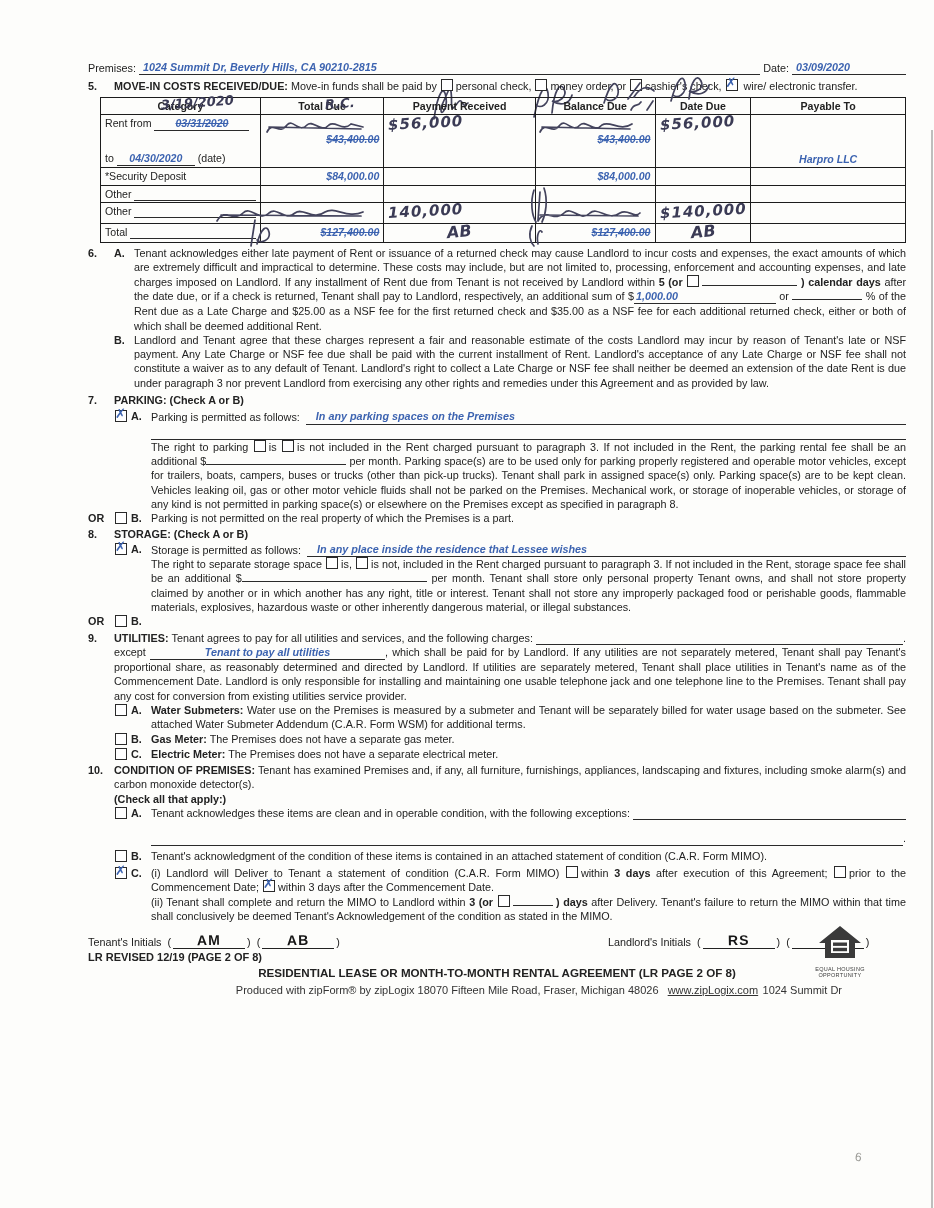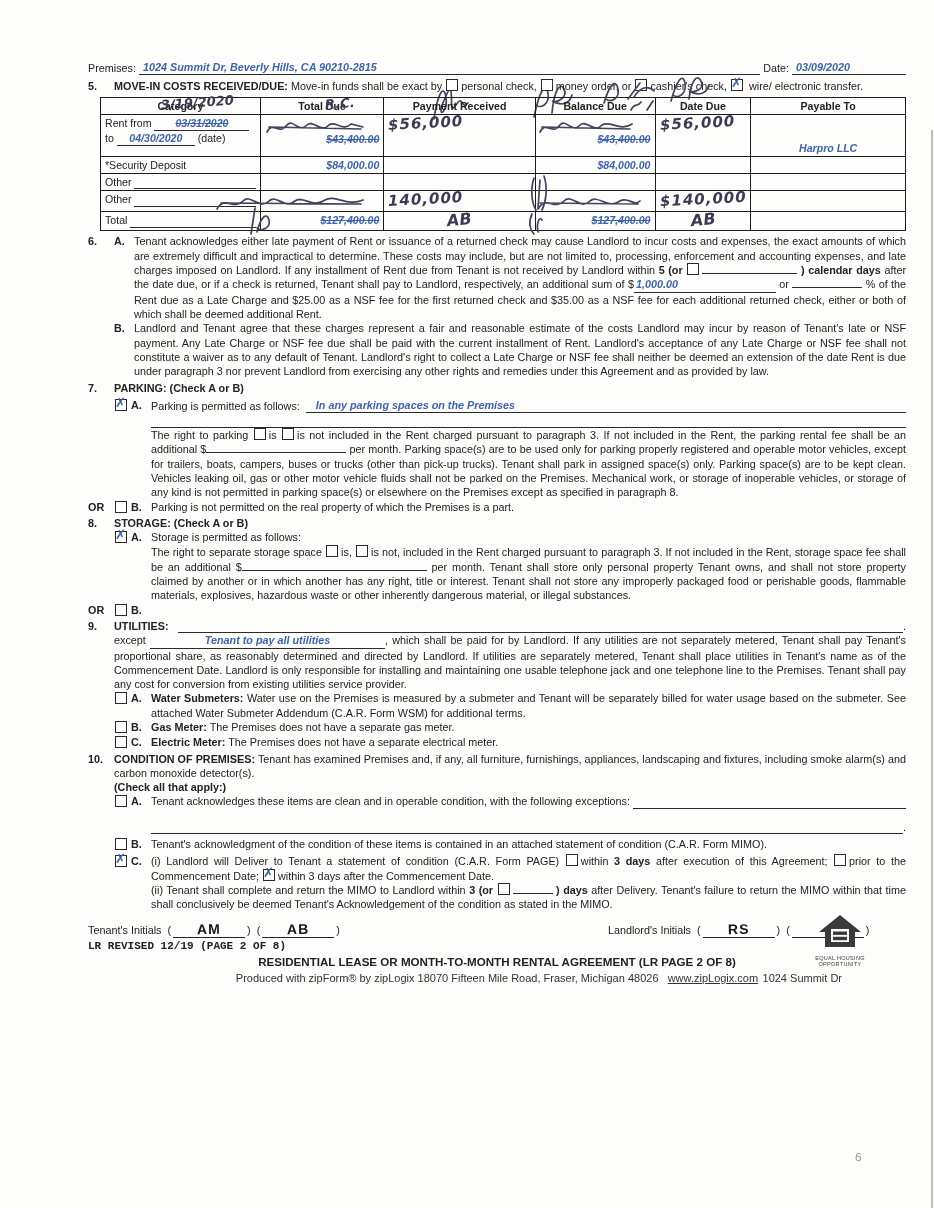--- a/index.html
+++ b/index.html
@@ -65,21 +65,21 @@
   <div class="sec" style="margin-top:4px;position:relative;">
     <svg class="sq" width="52" height="42" style="left:340px;top:2px;">
           <path d="M6 38 C10 10 16 4 18 16 C20 30 10 38 14 24 L22 6 C26 18 20 34 28 24 C36 12 32 30 40 22"></path>
         </svg>
     <svg class="sq" width="50" height="44" style="left:438px;top:-2px;">
           <path d="M8 40 C14 12 20 4 22 16 C24 28 14 32 10 28 M26 36 C28 14 34 4 38 12 C42 20 32 26 26 24 C36 30 44 26 46 18"></path>
         </svg>
     <b class="num">5.</b>
     <div class="body jt">
       <b>MOVE-IN COSTS RECEIVED/DUE:</b>
-      <span>Move-in funds shall be exact by</span>
+      <span>Move-in funds shall be paid by</span>
       <span class="cb"></span><span>personal check,</span>
       <span class="cb"></span><span>money order, or</span>
       <span class="cb"></span><span>cashier's check,</span>
       <span class="cb chk"></span>
       <span>wire/ electronic transfer.</span>
     </div>
   </div>
 
   <div style="position:relative;margin-left:12px;">
     <svg class="sq" width="60" height="30" style="left:500px;top:-20px;">
@@ -109,21 +109,21 @@
                   <path d="M4 12 C8 4 10 10 14 4 M20 12 L26 3"></path>
                 </svg></th>
         <th><span>Date Due</span></th>
         <th><span>Payable To</span></th>
       </tr>
       <tr style="height:42px;">
         <td>
           <div><span>Rent from</span>
             <span class="fu w95"><span class="bv strike">03/31/2020</span></span></div>
           <div><span>to</span>
-            <span class="fu" style="width:78px;"><span class="bv">04/30/2020</span></span>
+            <span class="fu" style="width:78px;margin-top:20px;"><span class="bv">04/30/2020</span></span>
             <span>(date)</span></div>
         </td>
         <td class="money">
           <svg class="sq" width="110" height="22" style="left:2px;top:1px;">
                   <path d="M4 16 C10 4 16 20 24 9 C30 2 36 18 44 9 C50 3 58 18 66 9 C72 4 80 16 88 8 L100 11 M6 11 L98 13"></path>
                 </svg>
           <div class="amt strike" style="margin-top:16px;">$43,400.00</div>
         </td>
         <td>
           <span class="hw hw-lg">$56,000</span>
@@ -249,39 +249,40 @@
 
   <div class="sec">
     <b class="num">8.</b>
     <div class="body">
       <div><b>STORAGE: (Check A or B)</b></div>
       <div class="it">
         <span class="cbc"><span class="cb chk"></span></span>
         <span class="lt">A.</span>
         <div class="tx lineflex">
           <span>Storage  is  permitted  as  follows:</span>&nbsp;&nbsp;
+          <span class="fu" style="flex:1;text-align:left;padding-left:10px;"><span class="bv">In any place inside the residence that Lessee wishes</span></span>
         </div>
       </div>
       <div class="jt" style="margin-left:37px;">
         <span>The right to separate storage space</span> <span class="cb"></span><span>is,</span> <span class="cb"></span><span>is not, included in the Rent charged pursuant to paragraph 3. If not included in the Rent, storage space fee shall be an additional $</span><span class="bl w185"></span> <span>per month. Tenant shall store only personal property Tenant owns, and shall not store property claimed by another or in which another has any right, title or interest. Tenant shall not store any improperly packaged food or perishable goods, flammable materials, explosives, hazardous waste or other inherently dangerous material, or illegal substances.</span>
       </div>
       <div class="it" style="position:relative;">
         <b style="position:absolute;left:-26px;">OR</b>
         <span class="cbc"><span class="cb"></span></span>
         <span class="lt">B.</span>
       </div>
     </div>
   </div>
 
   <div class="sec">
     <b class="num">9.</b>
     <div class="body">
       <div class="lineflex">
         <b>UTILITIES:</b>&nbsp;
-        &nbsp;
+        <span>Tenant agrees to pay for all utilities and services, and the following charges:</span>&nbsp;
         <span class="bl" style="flex:1"></span><span>.</span>
       </div>
       <div class="jt">
         <span>except</span> <span class="fu w235"><span class="bv">Tenant to pay all utilities</span></span><span>, which shall be paid for by Landlord. If any utilities are not separately metered, Tenant shall pay Tenant's proportional share, as reasonably determined and directed by Landlord. If utilities are separately metered, Tenant shall place utilities in Tenant's name as of the Commencement Date. Landlord is only responsible for installing and maintaining one usable telephone jack and one telephone line to the Premises. Tenant shall pay any cost for conversion from existing utilities service provider.</span>
       </div>
       <div class="it">
         <span class="cbc"><span class="cb"></span></span>
         <span class="lt">A.</span>
         <div class="tx jt"><b>Water Submeters:</b> <span>Water use on the Premises is measured by a submeter and Tenant will be separately billed for water usage based on the submeter. See attached Water Submeter Addendum (C.A.R. Form WSM) for additional terms.</span></div>
       </div>
@@ -315,21 +316,21 @@
       <div class="it" style="margin-top:3px;">
         <span class="cbc"><span class="cb"></span></span>
         <span class="lt">B.</span>
         <div class="tx jt">Tenant's acknowledgment of the condition of these items is contained in an attached statement of condition (C.A.R. Form MIMO).</div>
       </div>
       <div class="it" style="margin-top:2px;">
         <span class="cbc"><span class="cb chk"></span></span>
         <span class="lt">C.</span>
         <div class="tx">
           <div class="jt">
-            <span>(i) Landlord will Deliver to Tenant a statement of condition (C.A.R. Form PAGE) </span><span class="cb"></span><span>within </span><b>3 days</b><span> after execution of this Agreement; </span><span class="cb"></span><span>prior to the Commencement Date; </span><span class="cb chk"></span><span>within 3 days after the Commencement Date.</span>
+            <span>(i) Landlord will Deliver to Tenant a statement of condition (C.A.R. Form MIMO) </span><span class="cb"></span><span>within </span><b>3 days</b><span> after execution of this Agreement; </span><span class="cb"></span><span>prior to the Commencement Date; </span><span class="cb chk"></span><span>within 3 days after the Commencement Date.</span>
           </div>
           <div class="jt">
             <span>(ii) Tenant shall complete and return the MIMO to Landlord within </span><b>3 (or</b> <span class="cb"></span><span class="bl w40"></span> <b>) days</b><span> after Delivery. Tenant's failure to return the MIMO within that time shall conclusively be deemed Tenant's Acknowledgement of the condition as stated in the MIMO.</span>
           </div>
         </div>
       </div>
     </div>
   </div>
 
   <div class="footer">
@@ -347,21 +348,21 @@
     </div>
     <div class="initline">
       <span>Tenant's Initials</span>
       &nbsp;&nbsp;(<span class="initcell"><span class="ink">AM</span></span>)
       &nbsp;(<span class="initcell"><span class="ink">AB</span></span>)
       <span style="width:268px;display:inline-block;"></span>
       <span>Landlord's Initials</span>
       &nbsp;&nbsp;(<span class="initcell"><span class="ink">RS</span></span>)
       &nbsp;(<span class="initcell"></span>)
     </div>
-    <div style="font-weight:bold;font-size:11px;margin-top:1px;font-family:Liberation Mono, monospace;">LR REVISED 12/19 (PAGE 2 OF 8)</div>
+    <div style="font-weight:bold;font-size:11px;margin-top:1px;">LR REVISED 12/19 (PAGE 2 OF 8)</div>
     <div class="ctr" style="font-weight:bold;font-size:11.6px;margin-top:2px;">RESIDENTIAL LEASE OR MONTH-TO-MONTH RENTAL AGREEMENT (LR PAGE 2 OF 8)</div>
     <div class="ctr smallprint" style="margin-top:2px;position:relative;">
       <span>Produced with zipForm® by zipLogix  18070 Fifteen Mile Road, Fraser, Michigan 48026</span>&nbsp;&nbsp;
       <span style="text-decoration:underline;">www.zipLogix.com</span>
       <span style="position:absolute;right:64px;top:0;">1024 Summit Dr</span>
     </div>
   </div>
 
 </div>
 </div>

